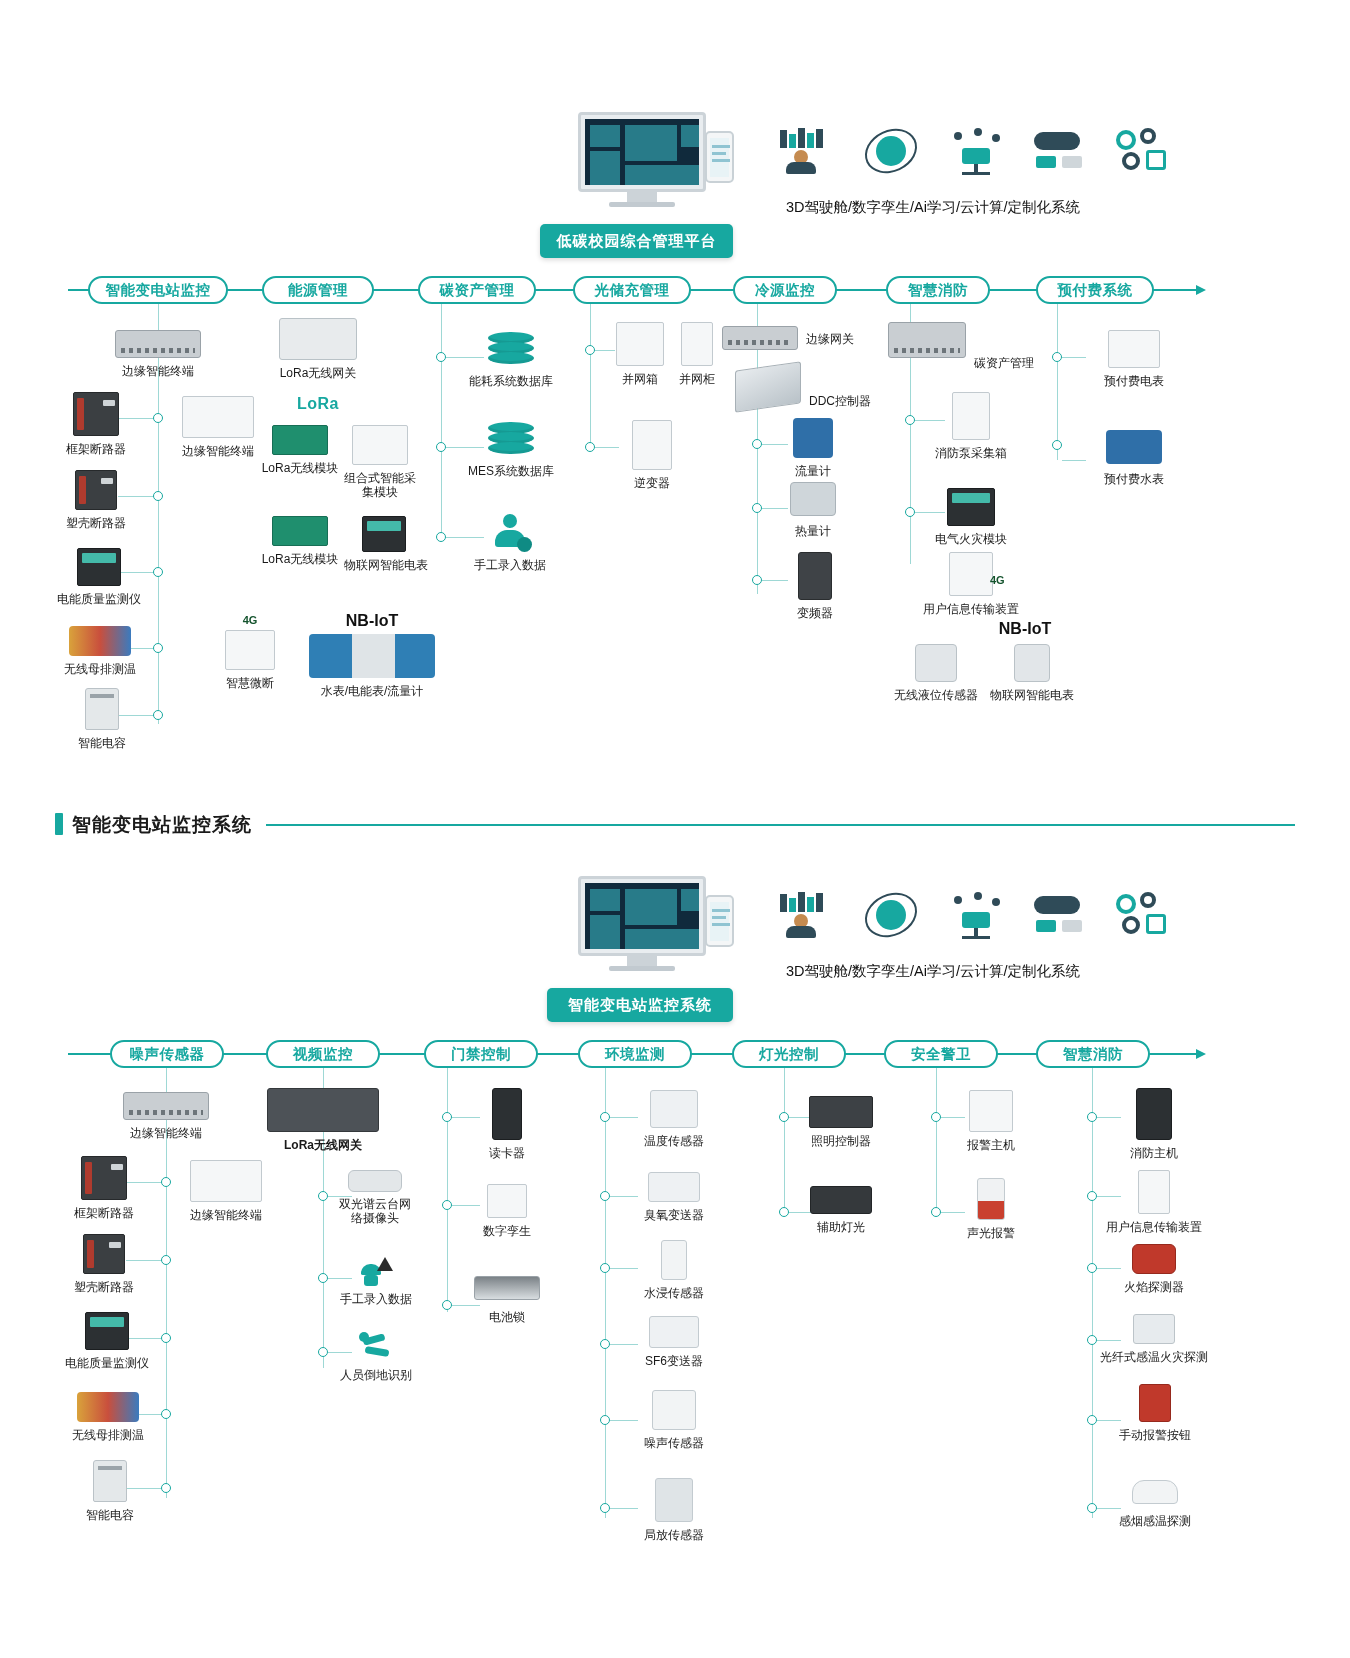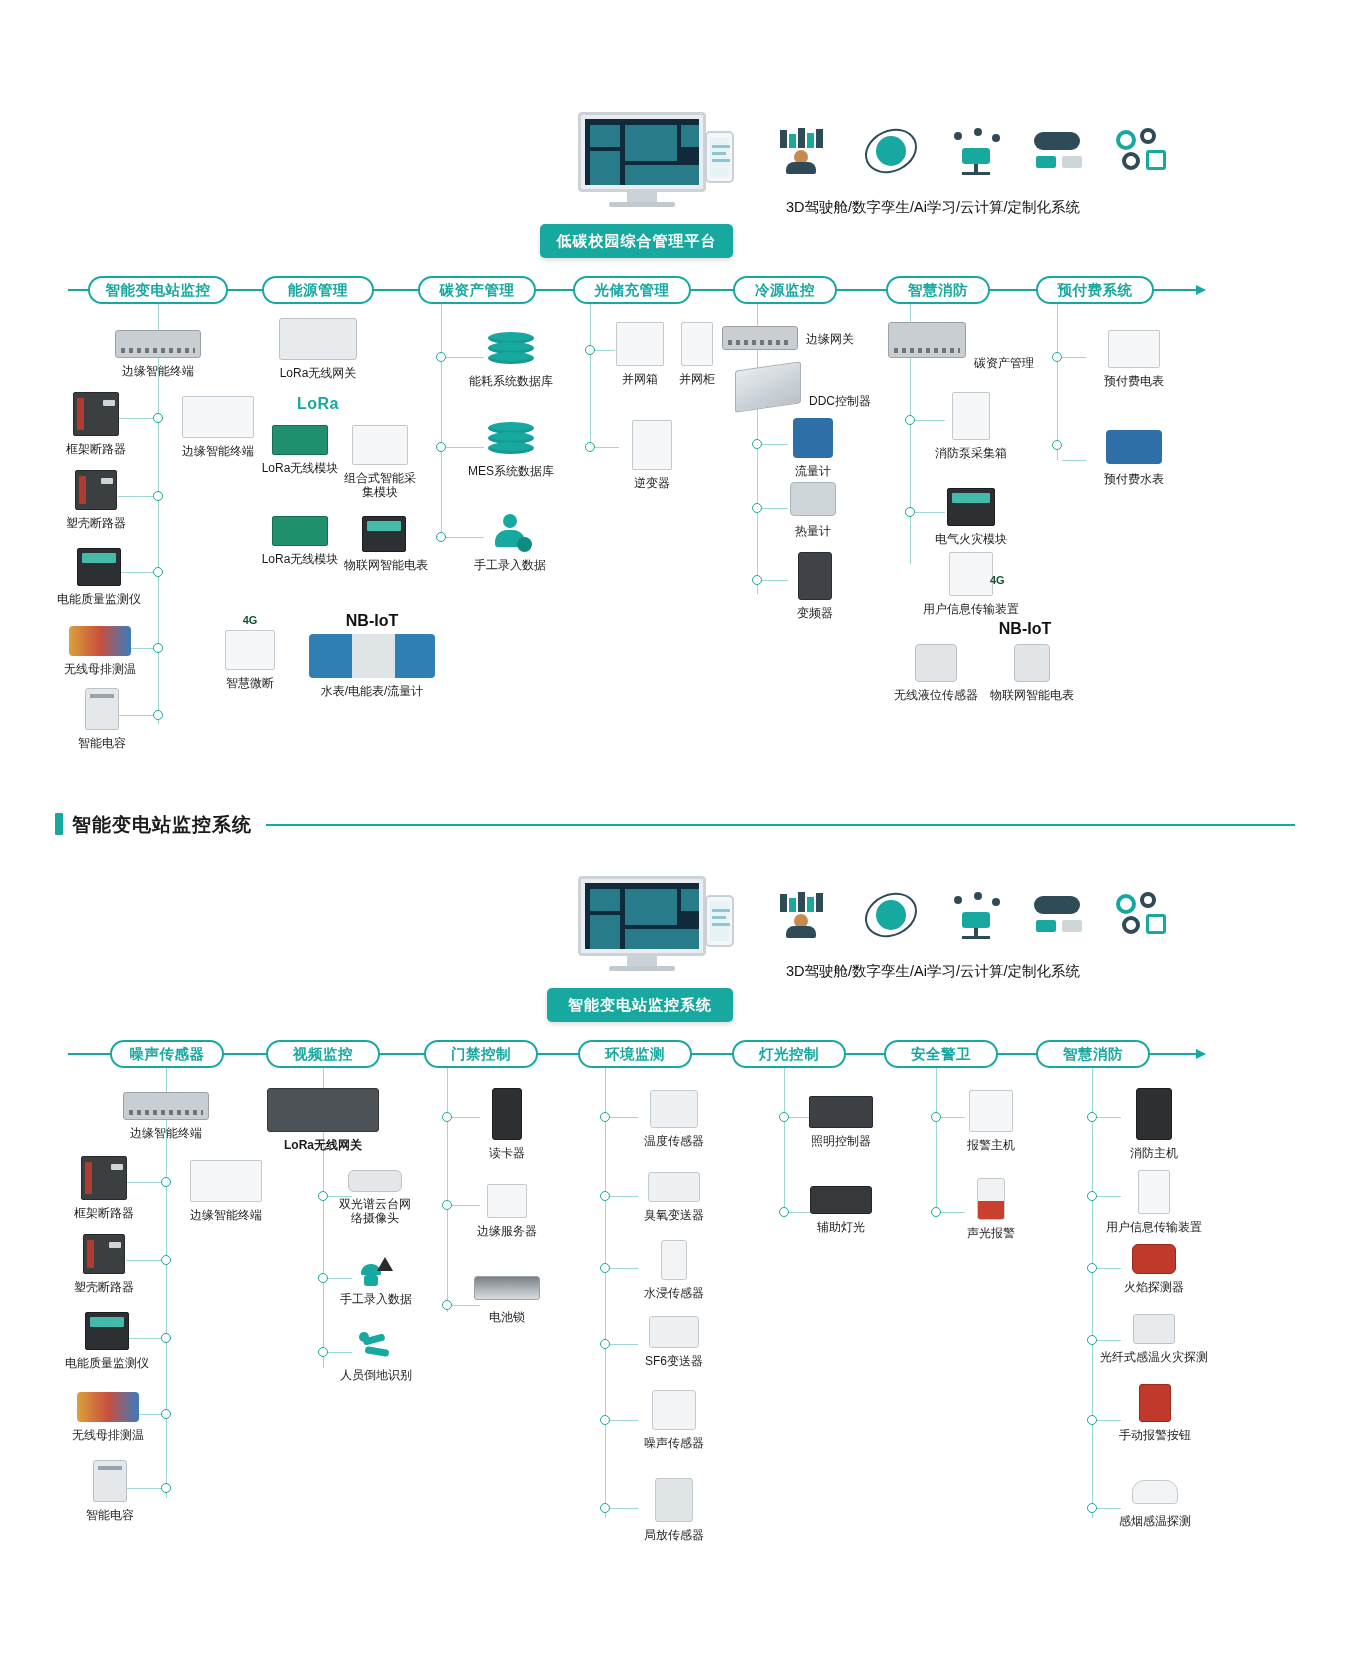--- a/index.html
+++ b/index.html
@@ -657,21 +657,21 @@
   <div class="hline" style="left:452px; top:1117px; width:28px;"></div>
   <div class="dot" style="left:442px; top:1112px;"></div>
   <div class="node" style="left:470px; top:1088px; width:74px;">
     <div class="dev" style="width:30px; height:52px; background:#2c3033; border:1px solid #1b1e20; border-radius:3px;"></div>
     <div class="lbl" style="margin-top:6px;">读卡器</div>
   </div>
   <div class="hline" style="left:452px; top:1205px; width:28px;"></div>
   <div class="dot" style="left:442px; top:1200px;"></div>
   <div class="node" style="left:470px; top:1184px; width:74px;">
     <div class="dev dev-white" style="width:40px; height:34px;"></div>
-    <div class="lbl" style="margin-top:6px;">边缘服务器</div>
+    <div class="lbl" style="margin-top:6px;">数字孪生</div>
   </div>
   <div class="hline" style="left:452px; top:1305px; width:28px;"></div>
   <div class="dot" style="left:442px; top:1300px;"></div>
   <div class="node" style="left:464px; top:1276px; width:86px;">
     <div class="dev" style="width:66px; height:24px; background:linear-gradient(180deg,#7b8287,#d8dde0); border:1px solid #9aa2a8; border-radius:3px;"></div>
     <div class="lbl" style="margin-top:10px;">电池锁</div>
   </div>
 
   <div class="vline" style="left:605px; top:1068px; height:450px;"></div>
   <div class="hline" style="left:610px; top:1117px; width:28px;"></div>

